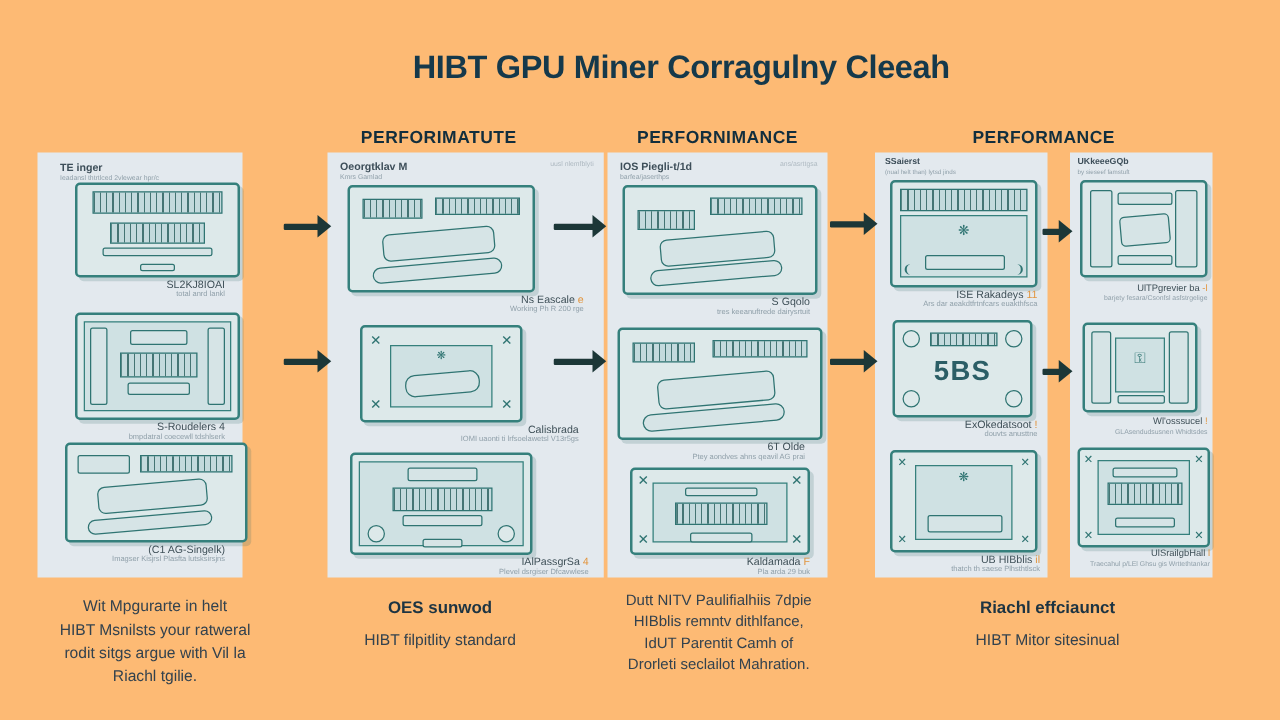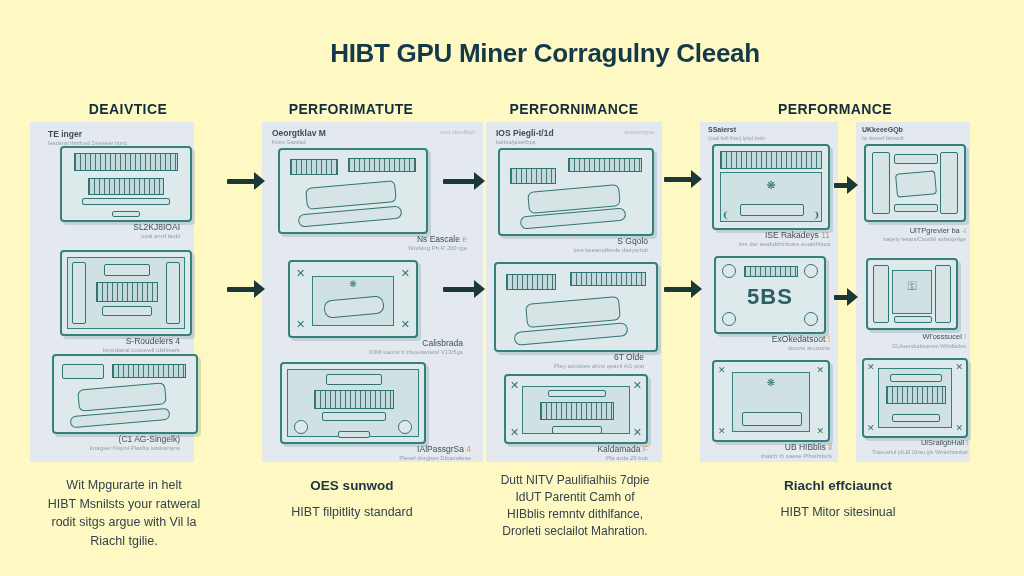--- a/index.html
+++ b/index.html
@@ -1,16 +1,16 @@
 <!DOCTYPE html>
 <html><head>
 <meta charset="utf-8">
 <style>
   html,body{margin:0;padding:0;background:#ffffff;font-family:"Liberation Sans",sans-serif;}
-  .canvas{position:relative;width:1024px;height:576px;background:#fef9c3;overflow:hidden;}
+  .canvas{position:relative;width:1024px;height:576px;background:#fdba74;overflow:hidden;}
   .title{position:absolute;top:38px;left:0;right:0;padding-left:66px;text-align:center;
          font-size:26px;font-weight:700;color:#15394b;letter-spacing:-0.3px;}
   .colheader{position:absolute;top:101px;text-align:center;font-size:14px;font-weight:700;
          color:#122e3d;letter-spacing:0.4px;}
   .panel{position:absolute;top:122px;height:340px;background:#e3e9ee;}
   
   .device{position:absolute;border:2px solid #35807c;background:#dde9ea;border-radius:4px;
           box-shadow:3px 3px 0 rgba(44,100,98,0.18);}
   .d-inner{position:absolute;border:1.5px solid #35807c;background:#cfe1e3;}
   .fins{position:absolute;border:1px solid #2f7472;background-color:#c3dadd;
@@ -40,21 +40,20 @@
   .caption .bold{font-size:13.5px;font-weight:700;color:#1d3442;}
   .caption .norm{font-size:12.5px;margin-top:12px;}
 </style>
 </head>
 <body>
 
 <div class="canvas">
 
   <div class="title">HIBT GPU Miner Corragulny Cleeah</div>
 
-  <div class="colheader" style="left:30px;width:196px;">DEAIVTICE</div>
   <div class="colheader" style="left:262px;width:178px;">PERFORIMATUTE</div>
   <div class="colheader" style="left:486px;width:176px;">PERFORNIMANCE</div>
   <div class="colheader" style="left:700px;width:270px;">PERFORMANCE</div>
 
   <div class="panel" style="left:30px;width:164px;">
     <div class="toplabel" style="left:18px;top:7px;">TE inger</div>
     <div class="topsub" style="left:18px;top:18px;">Ieadansl thtrtlced 2vlewear hpr/c</div>
 
     <div class="device" style="left:30px;top:24px;width:128px;height:72px;">
       <div class="fins" style="left:12px;right:12px;top:5px;height:16px;"></div>
@@ -318,22 +317,22 @@
     <div class="ln">Riachl tgilie.</div>
   </div>
 
   <div class="caption" style="left:254px;top:478px;width:196px;">
     <div class="bold">OES sunwod</div>
     <div class="norm">HIBT filpitlity standard</div>
   </div>
 
   <div class="caption" style="left:462px;top:472px;width:226px;">
     <div class="ln3">Dutt NITV Paulifialhiis 7dpie</div>
+    <div class="ln3">HIBblis remntv dithlfance,</div>
     <div class="ln3">IdUT Parentit Camh of</div>
-    <div class="ln3">HIBblis remntv dithlfance,</div>
     <div class="ln3">Drorleti seclailot Mahration.</div>
   </div>
 
   <div class="caption" style="left:726px;top:478px;width:224px;">
     <div class="bold">Riachl effciaunct</div>
     <div class="norm">HIBT Mitor sitesinual</div>
   </div>
 
 </div>
 

